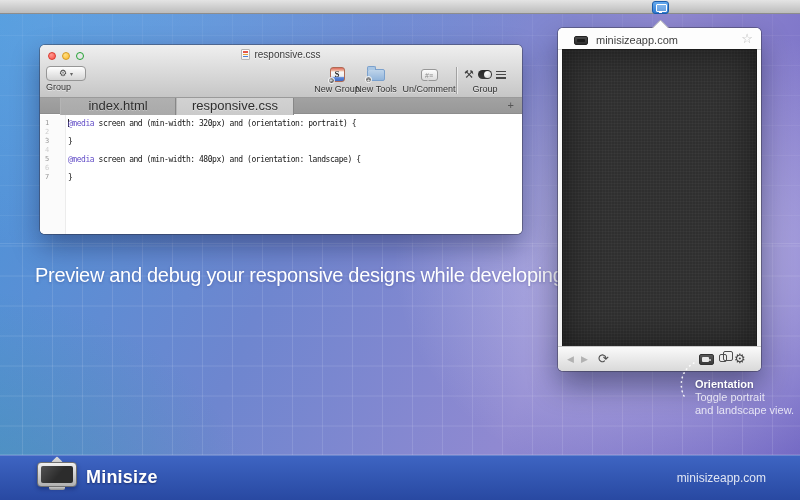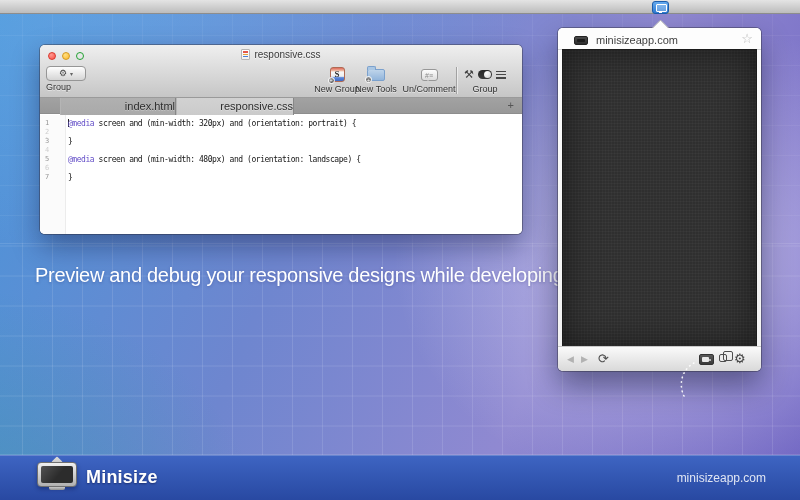--- a/index.html
+++ b/index.html
@@ -75,21 +75,21 @@
   .toggle{position:relative;width:14px;height:9px;border-radius:5px;background:linear-gradient(#262626,#3c3c3c);}
   .toggle::after{content:"";position:absolute;right:1px;top:1px;width:7px;height:7px;border-radius:50%;
     background:radial-gradient(circle at 35% 30%,#fff,#cfcfcf);}
   .hamburger{width:10px;height:8px;
     background-image:repeating-linear-gradient(to bottom,#474747 0 1.3px,transparent 1.3px 3.2px);}
   .divider{position:absolute;left:416px;top:22px;width:1px;height:27px;background:#a2a2a2;box-shadow:1px 0 0 rgba(255,255,255,.5);}
 
   .tabbar{position:absolute;left:0;right:0;top:53px;height:16px;
     background:linear-gradient(#a2a2a2,#989898);border-bottom:1px solid #8d8d8d;}
   .tabs{position:absolute;left:20px;top:0;height:16px;display:flex;}
-  .tab{height:32px;line-height:16px;text-align:right;font-size:11px;color:#2e2e2e;
+  .tab{height:32px;line-height:16px;text-align:center;font-size:13px;color:#2e2e2e;
     border-right:1px solid #878787;border-left:1px solid #b5b5b5;
     background:linear-gradient(#b0b0b0,#a4a4a4);text-shadow:0 1px 0 rgba(255,255,255,.3);}
   .tab.active{background:linear-gradient(#d2d2d2,#c4c4c4);}
   .tab-add{position:absolute;right:8px;top:0;line-height:15px;font-size:11px;color:#555;}
 
   .codearea{position:absolute;left:0;right:0;top:70px;bottom:0;border-radius:0 0 5px 5px;background:#fff;overflow:hidden;display:flex;}
   .gutter{width:26px;background:#fbfbfb;border-right:1px solid #ececec;padding-top:4px;}
   .gutter .ln{height:9px;line-height:9px;font-family:"DejaVu Sans Mono",monospace;font-size:7px;color:#969696;padding-left:5px;}
   .gutter .ln.dim{color:#cfcfcf;}
   .codebody{flex:1;padding:4px 0 16px 2px;}
@@ -260,20 +260,25 @@
       <span class="orient-icon"></span>
       <span class="dup-icon"></span>
       <span class="pt-glyph pt-gear">⚙</span>
     </div>
   </div>
 
   <svg class="tip-arrow" width="30" height="46">
     <path d="M10,42 C4,30 8,14 22,8" fill="none" stroke="rgba(255,255,255,.9)" stroke-width="1.6" stroke-linecap="round" stroke-dasharray="0.5 4.2"></path>
   </svg>
 
+  <div class="tooltip">
+    <div class="tip-title">Orientation</div>
+    <div class="tip-line">Toggle portrait</div>
+    <div class="tip-line">and landscape view.</div>
+  </div>
 
   <div class="footer">
     <div class="logo">
       <div class="arrow"></div>
       <div class="frame">
           <div class="screen"></div>
         </div>
       <div class="base"></div>
     </div>
     <div class="brand">Minisize</div>

